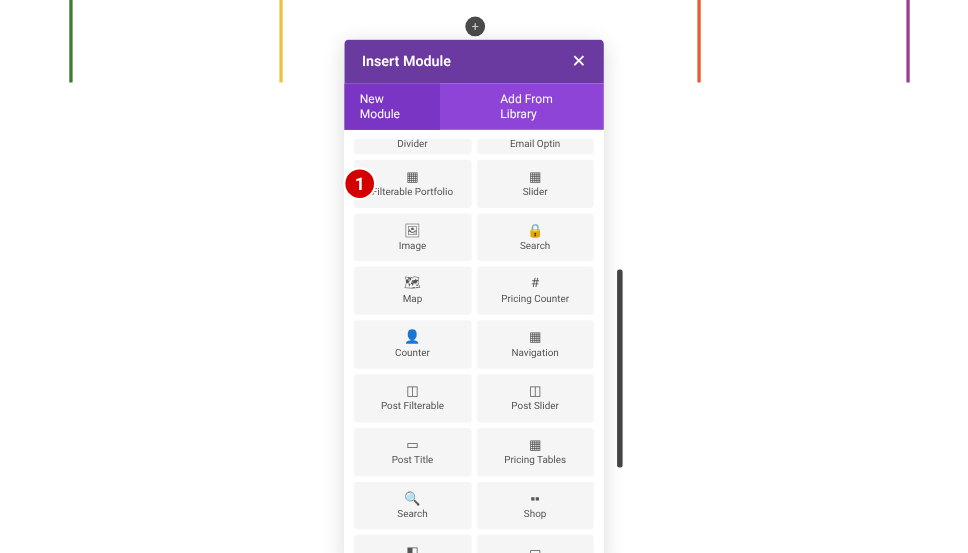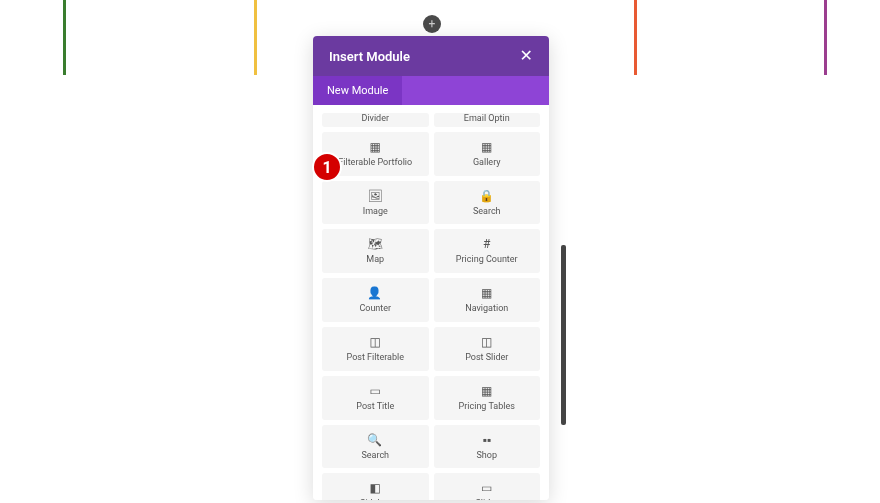--- a/index.html
+++ b/index.html
@@ -177,39 +177,42 @@
 <div class="modal">
   <div class="modal-header">
     <span class="modal-title">Insert Module</span>
     <span class="close-btn">✕</span>
   </div>
 
   <div class="modal-tabs">
     <div class="tab active">
       <span>New Module</span>
     </div>
+    <div class="tab">
+      <span>Add From Library</span>
+    </div>
   </div>
 
   <div class="modal-body">
     <div class="module-grid">
 
       <div class="module-item partial-top">
         <span class="module-label">Divider</span>
       </div>
       <div class="module-item partial-top">
         <span class="module-label">Email Optin</span>
       </div>
 
       <div class="module-item">
         <span class="module-icon">▦</span>
         <span class="module-label">Filterable Portfolio</span>
       </div>
       <div class="module-item">
         <span class="module-icon">▦</span>
-        <span class="module-label">Gallery</span>
+        <span class="module-label">Slider</span>
       </div>
 
       <div class="module-item">
         <span class="module-icon">🖼</span>
         <span class="module-label">Image</span>
       </div>
       <div class="module-item">
         <span class="module-icon">🔒</span>
         <span class="module-label">Search</span>
       </div>

